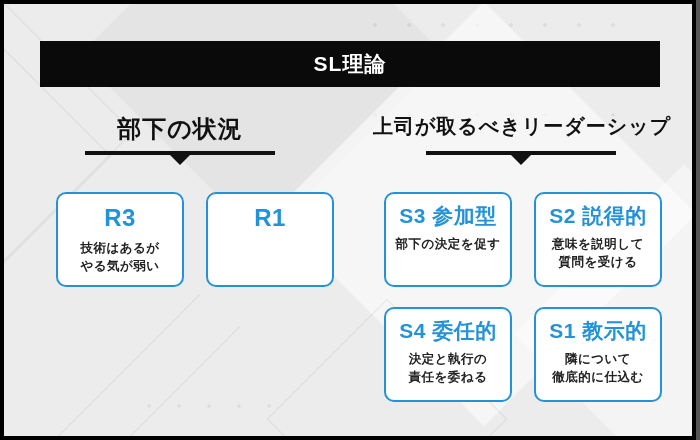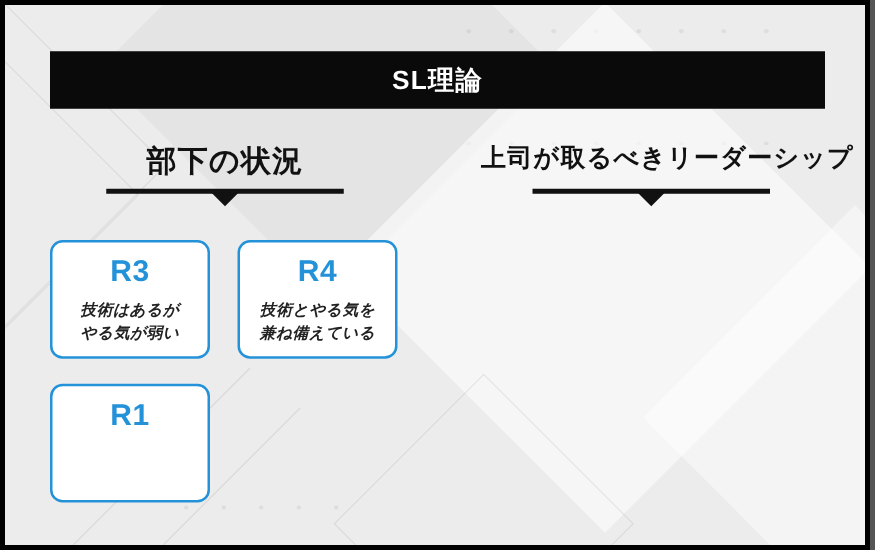--- a/index.html
+++ b/index.html
@@ -53,21 +53,21 @@
   }
   .title-bar .title-text {
     color: #ffffff; font-size: 21px; font-weight: bold; letter-spacing: 1px;
   }
   .col-heading {
     position: absolute; top: 109px; width: 300px;
     text-align: center; font-size: 24px; font-weight: bold;
     color: var(--ink); letter-spacing: 1px;
   }
   .col-heading.left  { left: 26px; }
-  .col-heading.right { left: 380px; font-size: 20px; }
+  .col-heading.right { left: 368px; font-size: 20px; }
   .rule {
     position: absolute; top: 147px; height: 4px; width: 190px; background: #111;
   }
   .rule.left  { left: 81px; }
   .rule.right { left: 422px; }
   .tri-down {
     position: absolute; top: 150px; width: 0; height: 0;
     border-left: 11px solid transparent;
     border-right: 11px solid transparent;
     border-top: 11px solid #111;
@@ -75,41 +75,40 @@
   .tri-down.left  { left: 165px; }
   .tri-down.right { left: 506px; }
 
   .group {
     position: absolute; top: 188px;
     display: grid;
     grid-template-columns: 128px 128px;
     grid-auto-rows: 95px;
     column-gap: 22px; row-gap: 20px;
   }
-  .group.left  { left: 36px; }
+  .group.left  { left: 52px; }
   .group.right { left: 380px; }
 
   .box {
     background: #ffffff;
     border: 2px solid var(--accent);
     border-radius: 10px;
     display: flex; flex-direction: column; align-items: center;
     padding-top: 10px;
   }
   .box-label {
     color: var(--accent); font-weight: bold; font-size: 24px;
     line-height: 1.15; letter-spacing: 0.5px; white-space: nowrap;
   }
   .group.right .box-label { font-size: 21px; }
   .box-body {
     margin-top: 7px;
     font-size: 12.5px; line-height: 1.45; color: var(--body-ink);
-    text-align: right; white-space: pre-line; letter-spacing: 0.5px;
+    text-align: center; white-space: pre-line; letter-spacing: 0.5px;
     font-weight: bold;
-    font-style: italic;
   }
 </style>
 </head>
 <body>
 
 <div class="frame">
 
   <div class="deco deco-dots-a"></div>
   <div class="deco deco-dots-b"></div>
   <div class="deco deco-fill deco-d3"></div>
@@ -135,24 +134,40 @@
     <div class="rule right"></div>
     <div class="tri-down right"></div>
 
     <div class="group left">
       <div class="box">
         <div class="box-label">R3</div>
         <div class="box-body">技術はあるが
 やる気が弱い</div>
       </div>
       <div class="box">
-        <div class="box-label">R4</div>
-        <div class="box-body">技術とやる気を
-兼ね備えている</div>
-      </div>
-      <div class="box">
         <div class="box-label">R1</div>
       </div>
     </div>
 
+    <div class="group right">
+      <div class="box">
+        <div class="box-label">S3 参加型</div>
+        <div class="box-body">部下の決定を促す</div>
+      </div>
+      <div class="box">
+        <div class="box-label">S2 説得的</div>
+        <div class="box-body">意味を説明して
+質問を受ける</div>
+      </div>
+      <div class="box">
+        <div class="box-label">S4 委任的</div>
+        <div class="box-body">決定と執行の
+責任を委ねる</div>
+      </div>
+      <div class="box">
+        <div class="box-label">S1 教示的</div>
+        <div class="box-body">隣について
+徹底的に仕込む</div>
+      </div>
+    </div>
 
   </div>
 </div>
 
 </body></html>

